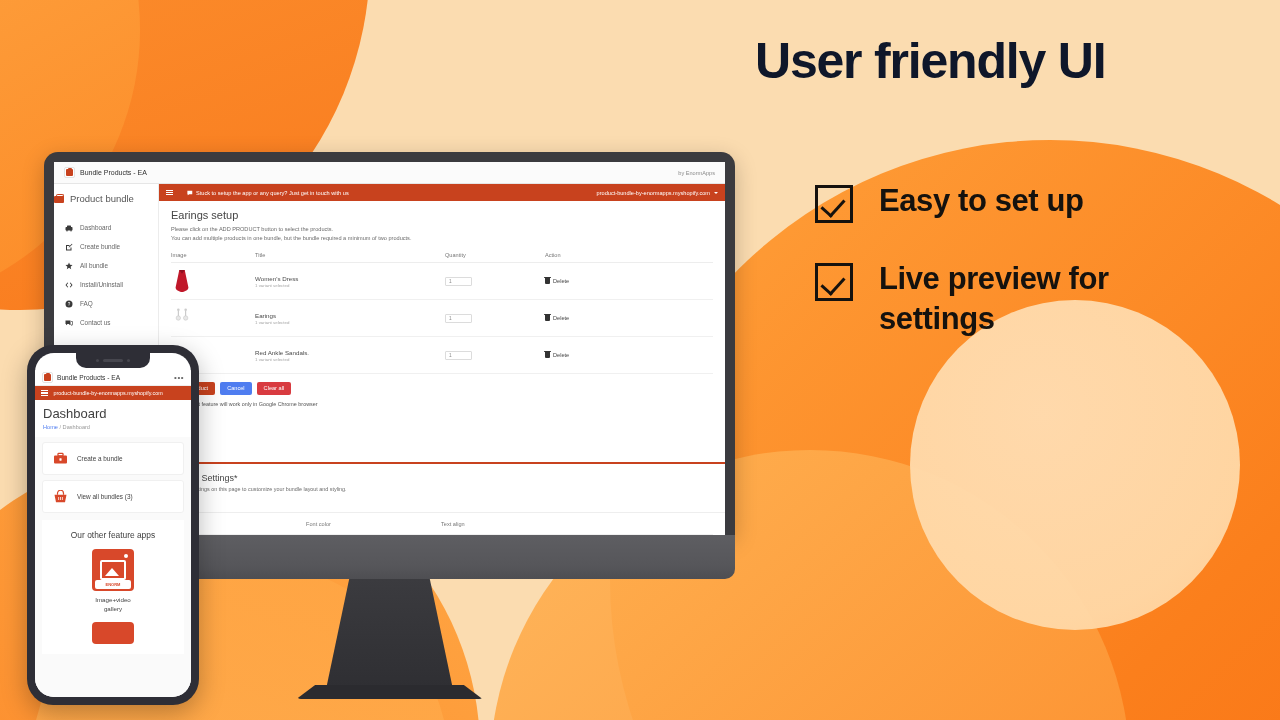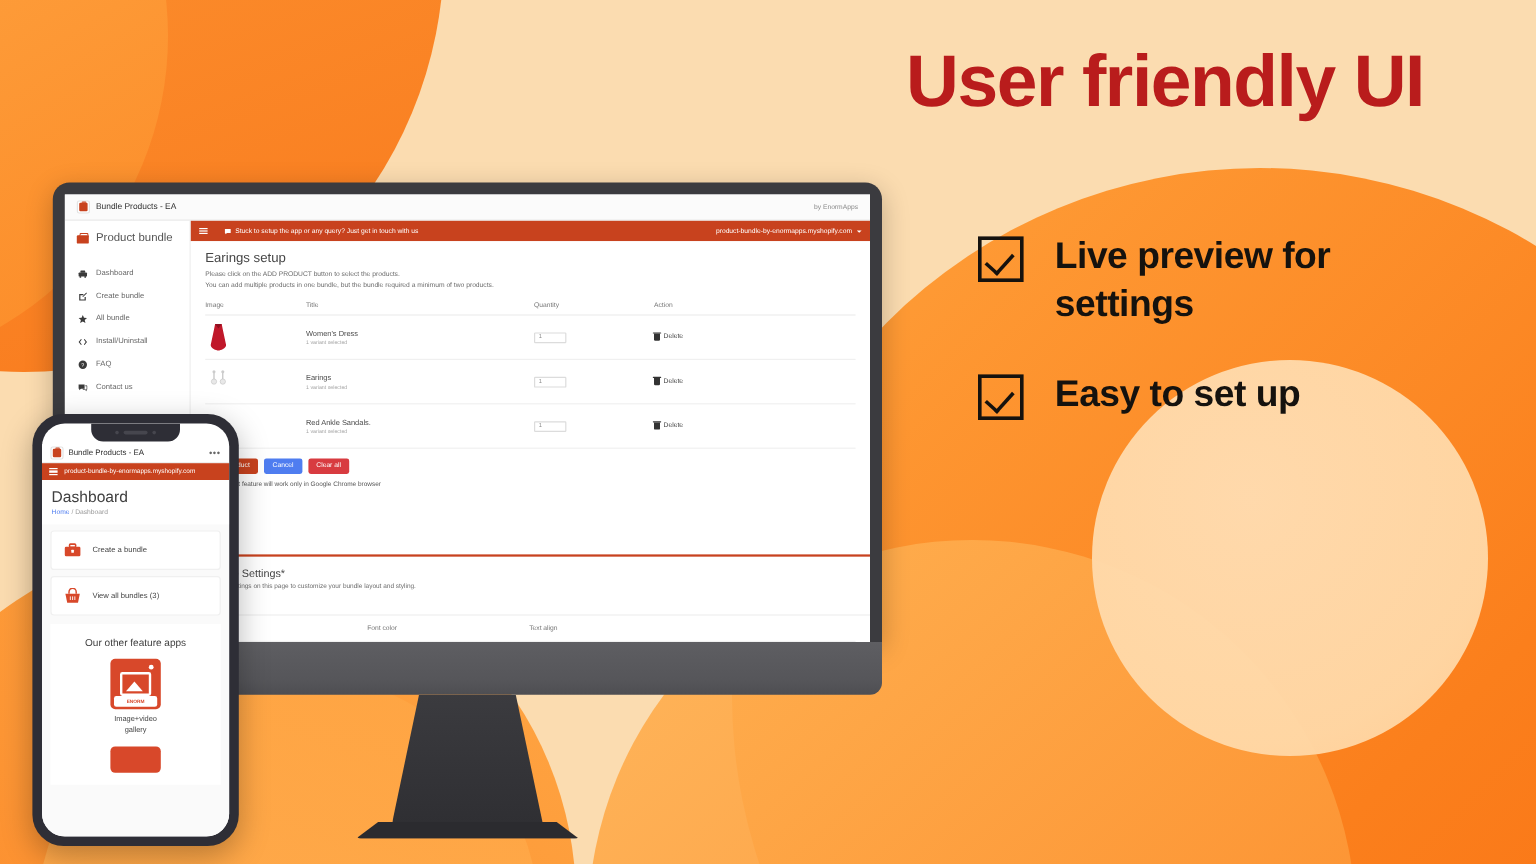--- a/index.html
+++ b/index.html
@@ -50,22 +50,22 @@
     background: #fbdcb0;
     border-radius: 0 0 52% 46% / 0 0 36% 40%;
   }
 
   
   .right-panel {
     position: absolute; left: 755px; top: 0; width: 525px; height: 720px;
     padding: 34px 24px 0 0;
   }
   .headline {
-    font-size: 61px; font-weight: 700; letter-spacing: -1.2px;
-    color: #b91c1c; line-height: 1.1; white-space: nowrap;
+    font-size: 50px; font-weight: 700; letter-spacing: -1.2px;
+    color: #0f172a; line-height: 1.1; white-space: nowrap;
   }
   .feature-list { margin-top: 92px; padding-left: 60px; }
   .feature-row { display: flex; align-items: flex-start; margin-bottom: 36px; }
   .checkbox {
     width: 38px; height: 38px; min-width: 38px;
     border: 3.5px solid #15120e; position: relative; margin-right: 26px;
     margin-top: 4px; background: transparent;
   }
   .checkbox::after {
     content: ""; position: absolute; left: 8px; top: 6px;
@@ -128,21 +128,21 @@
   }
   .app-brand-text { font-size: 7px; color: #2f2f2f; }
   .app-byline { font-size: 5.6px; color: #8b8b8b; }
 
   .app-body { flex: 1; display: flex; min-height: 0; }
   .sidebar {
     width: 105px; background: #fff; border-right: 1px solid #ececec;
     padding: 9px 0 0 0; flex-shrink: 0;
   }
   .side-head {
-    display: flex; align-items: center; gap: 6px; padding: 0 0 0 10px;
+    display: flex; align-items: center; gap: 6px; padding: 0 0 0 0;
     margin-bottom: 14px;
   }
   .side-head-icon { width: 10px; height: 10px; position: relative; }
   .side-head-icon::before {
     content: ""; position: absolute; left: 0; top: 2.5px; width: 10px; height: 7px;
     background: #c8421e; border-radius: 1px;
   }
   .side-head-icon::after {
     content: ""; position: absolute; left: 2px; top: 0; width: 6px; height: 3.5px;
     border: 1.4px solid #c8421e; border-bottom: none; border-radius: 2px 2px 0 0;
@@ -628,20 +628,20 @@
       </div>
     </div>
   </div>
 </div>
 
 <div class="right-panel">
   <div class="headline">User friendly UI</div>
   <div class="feature-list">
     <div class="feature-row">
       <span class="checkbox"></span>
-      <span class="feature-text">Live preview for settings</span>
+      <span class="feature-text">Easy to set up</span>
     </div>
     <div class="feature-row">
       <span class="checkbox"></span>
-      <span class="feature-text">Easy to set up</span>
+      <span class="feature-text">Live preview for settings</span>
     </div>
   </div>
 </div>
 
 </body></html>

